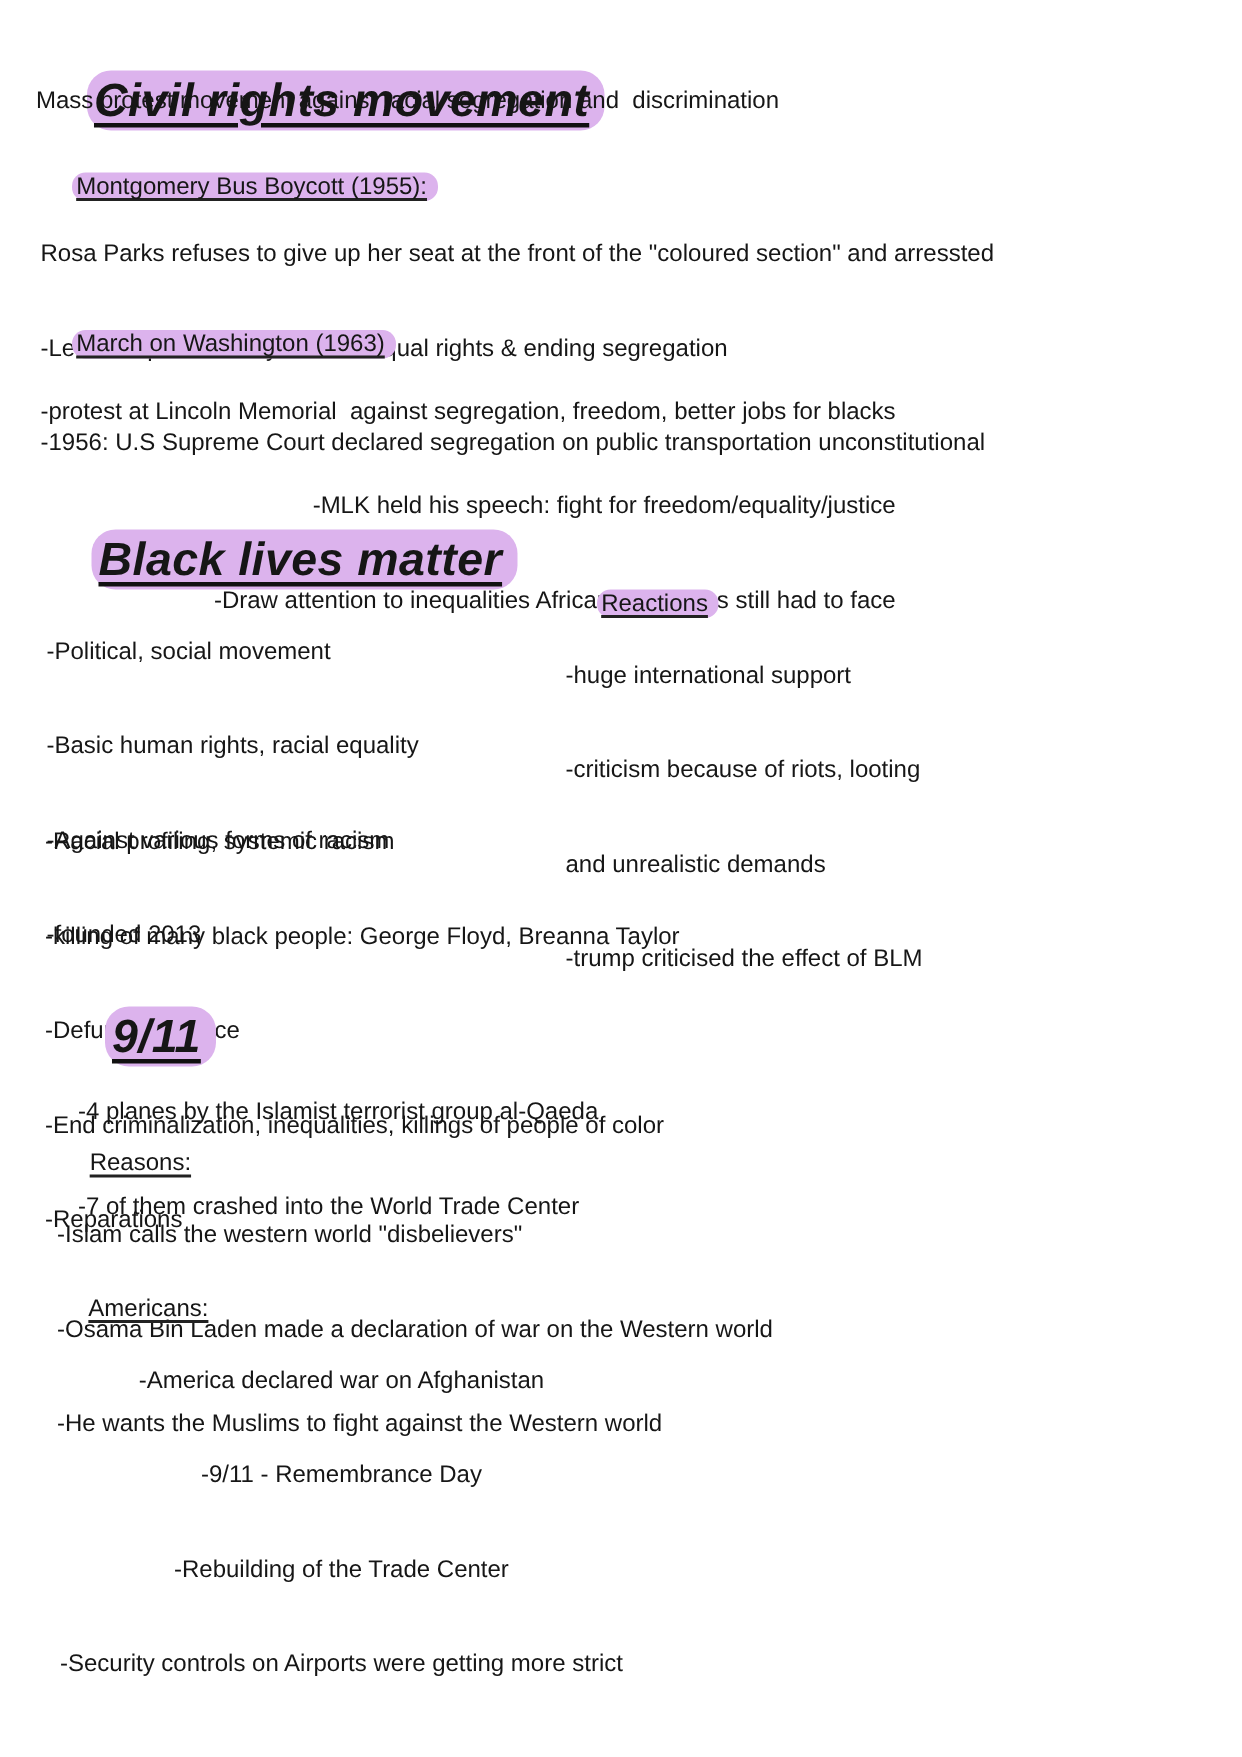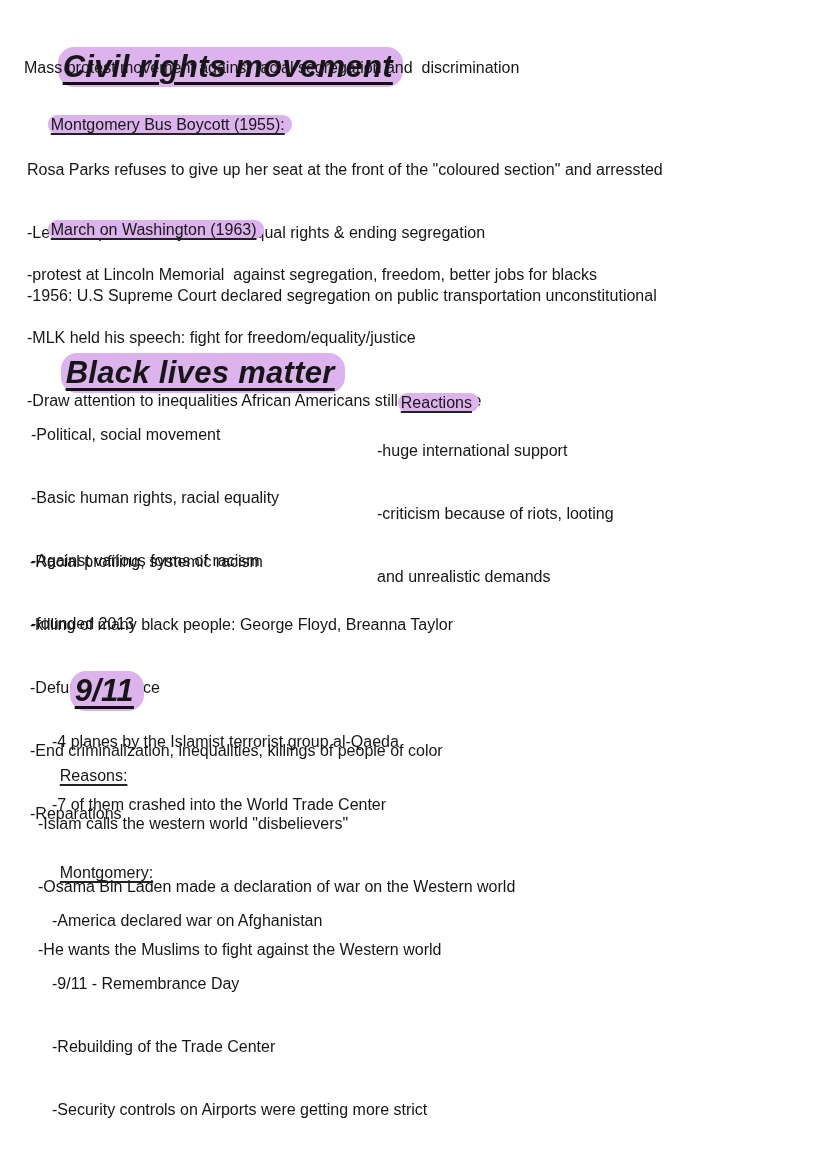--- a/index.html
+++ b/index.html
@@ -76,21 +76,21 @@
   </div>
   <div class="lines" style="left:27px; top:117px;">
     <div>Rosa Parks refuses to give up her seat at the front of the "coloured section" and arressted</div>
     <div>-Leads to protests/boycotts for equal rights &amp; ending segregation</div>
     <div>-1956: U.S Supreme Court declared segregation on public transportation unconstitutional</div>
   </div>
 
   <div class="small-heading" style="left:30px; top:200px;">
     <span class="hl">March on Washington (1963)</span>
   </div>
-  <div class="lines" style="left:27px; top:222px;">
+  <div class="lines" style="left:27px; top:222px;text-align:right;">
     <div>-protest at Lincoln Memorial  against segregation, freedom, better jobs for blacks</div>
     <div>-MLK held his speech: fight for freedom/equality/justice</div>
     <div>-Draw attention to inequalities African Americans still had to face</div>
   </div>
 
   <div class="big-heading" style="left:25px; top:319px;">
     <span class="hl">Black lives matter</span>
   </div>
 
   <div class="lines" style="left:31px; top:382px;">
@@ -100,20 +100,21 @@
     <div>-founded 2013</div>
   </div>
 
   <div class="small-heading" style="left:380px; top:373px;">
     <span class="hl">Reactions</span>
   </div>
   <div class="lines" style="left:377px; top:398px;">
     <div>-huge international support</div>
     <div>-criticism because of riots, looting</div>
     <div>and unrealistic demands</div>
+    <div>-trump criticised the effect of BLM</div>
   </div>
 
   <div class="lines" style="left:30px; top:509px;">
     <div>-Racial profiling, systemic racism</div>
     <div>-killing of many black people: George Floyd, Breanna Taylor</div>
     <div>-Defund the police</div>
     <div>-End criminalization, inequalities, killings of people of color</div>
     <div>-Reparations</div>
   </div>
 
@@ -129,22 +130,22 @@
   <div class="small-heading" style="left:42px; top:746px;">
     <span class="plain">Reasons:</span>
   </div>
   <div class="lines" style="left:38px; top:771px;">
     <div>-Islam calls the western world "disbelievers"</div>
     <div>-Osama Bin Laden made a declaration of war on the Western world</div>
     <div>-He wants the Muslims to fight against the Western world</div>
   </div>
 
   <div class="small-heading" style="left:42px; top:843px;">
-    <span class="plain">Montgomery:</span>
+    <span class="plain">Americans:</span>
   </div>
-  <div class="lines" style="left:52px; top:868px;">
+  <div class="lines" style="left:40px; top:868px;text-align:center;">
     <div>-America declared war on Afghanistan</div>
     <div>-9/11 - Remembrance Day</div>
     <div>-Rebuilding of the Trade Center</div>
     <div>-Security controls on Airports were getting more strict</div>
   </div>
 
 </div>
 
 </body></html>

